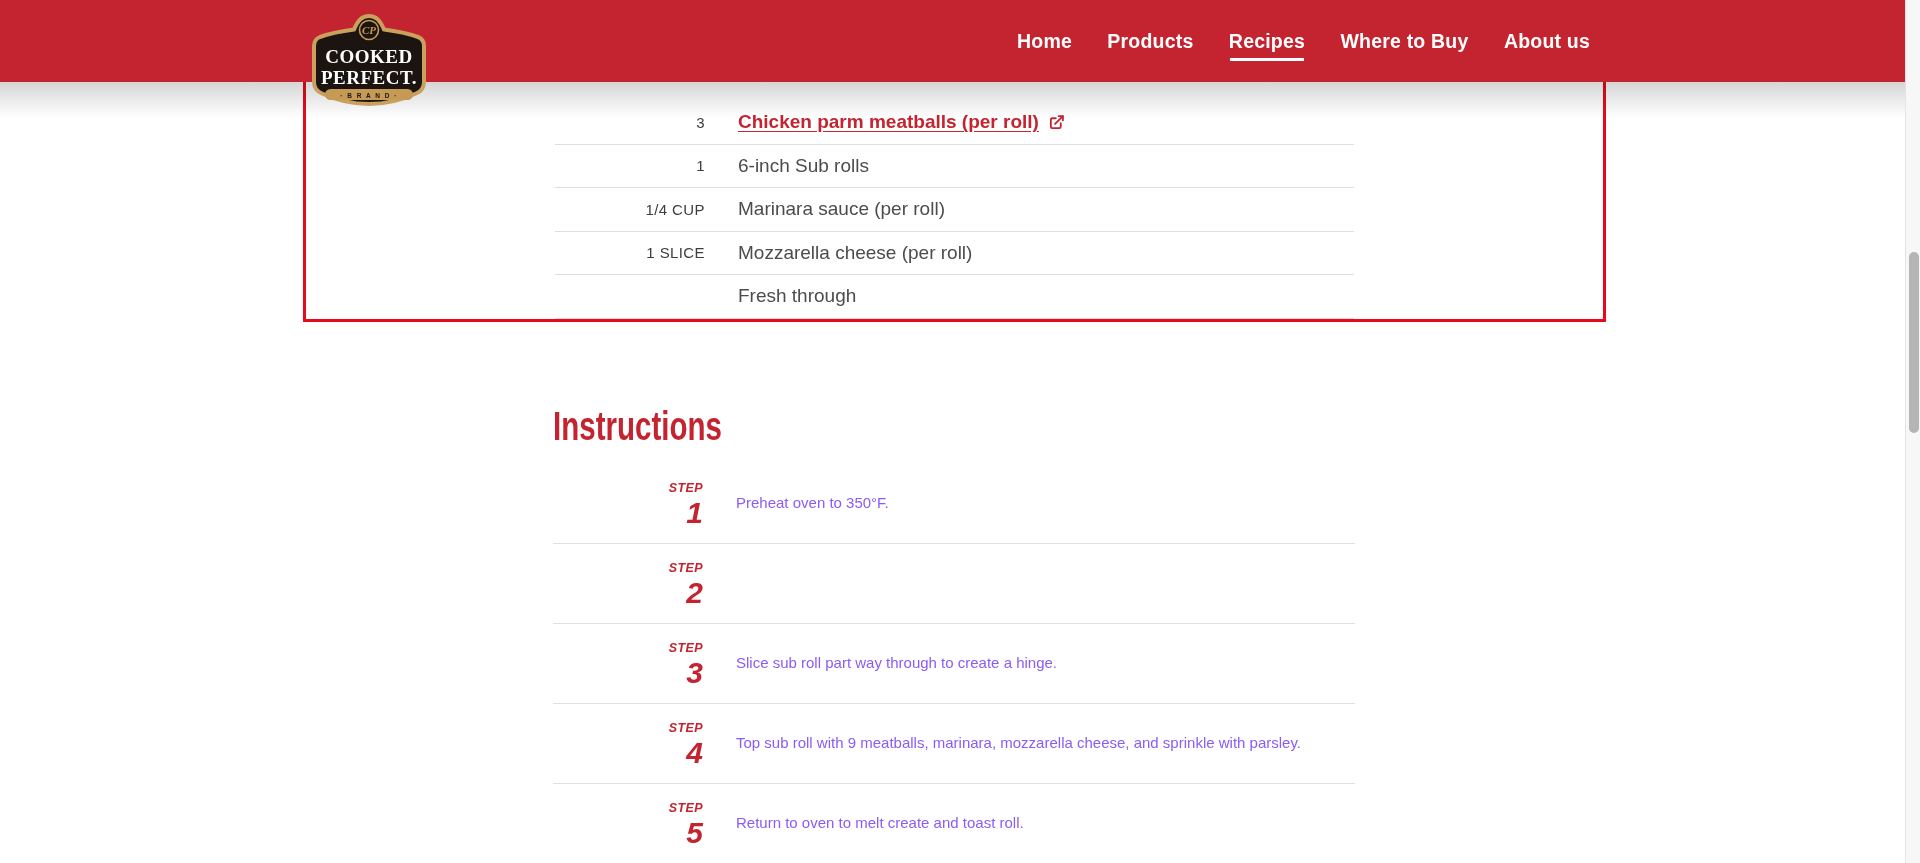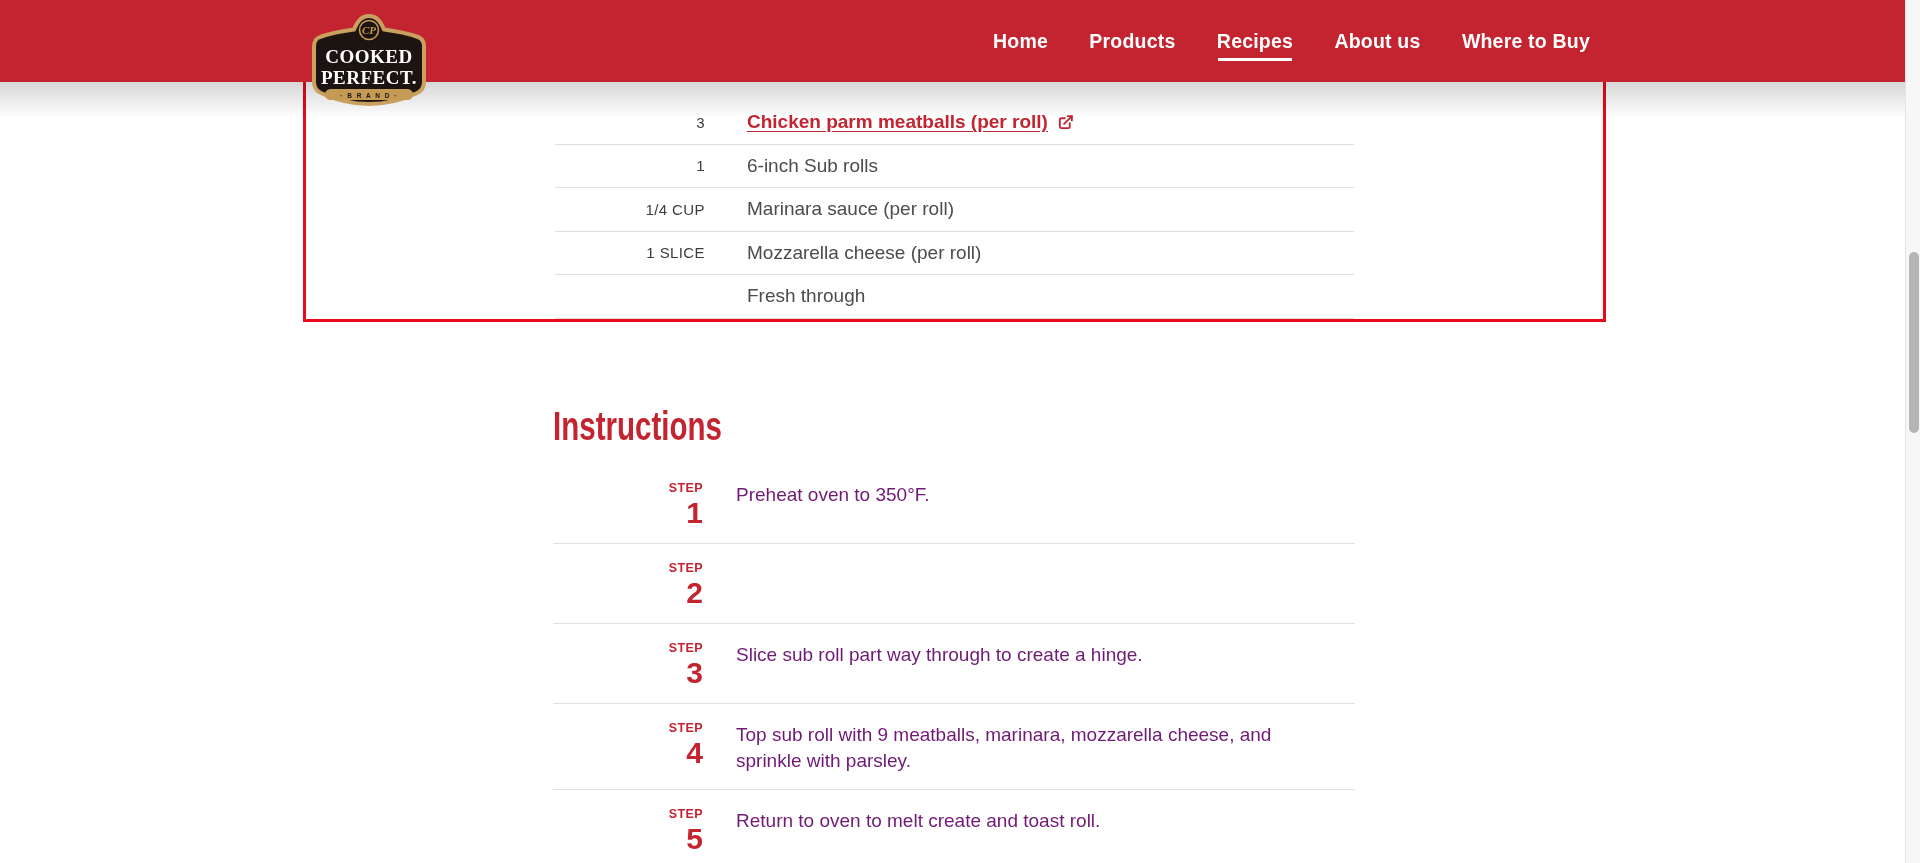--- a/index.html
+++ b/index.html
@@ -9,57 +9,57 @@
   
   .navbar { position:absolute; left:0; top:0; width:1905px; height:82px;
             background:#c32430; z-index:20; }
   .nav-shadow { position:absolute; left:0; top:82px; width:1905px; height:36px;
             background:linear-gradient(to bottom, rgba(0,0,0,0.16), rgba(0,0,0,0)); 
             pointer-events:none; z-index:15; }
   .nav-links { position:absolute; left:993px; top:0; width:597px; height:82px;
             display:flex; justify-content:space-between; align-items:center; z-index:25;}
   .nav-item { position:relative; height:82px; display:flex; align-items:center;
             color:#ffffff; font-weight:700; font-size:19.5px; letter-spacing:0.2px;
-            cursor:pointer; white-space:nowrap; }
+            cursor:pointer; white-space:nowrap;margin-left:24px; }
   .nav-item.active::after { content:""; position:absolute; left:1px; right:1px; top:58px;
             height:3px; background:#ffffff; }
 
   
   .logo { position:absolute; left:304px; top:13px; width:130px; height:97px; z-index:30;
           cursor:pointer; }
 
   
   .card { position:absolute; left:303px; top:82px; width:1303px; height:240px;
           border:3px solid #e80a1c; border-top:none; background:#ffffff; z-index:10;
           padding-top:19px; }
   .ing-rows { width:799px; margin:0 auto; }
   .ing-row { display:flex; align-items:center; height:43.5px;
              border-bottom:1px solid #dedede; }
   .ing-qty { width:150px; text-align:right; font-size:15px; color:#3d3d3d;
              letter-spacing:0.4px; text-transform:uppercase; flex:none; }
-  .ing-name { margin-left:42px; font-size:19px; color:#4c4c4c; flex:1;
+  .ing-name { margin-left:33px; font-size:19px; color:#4c4c4c; flex:1;
               display:flex; align-items:center; }
   .ing-link { color:#c32430; font-weight:700; text-decoration:underline;
               text-underline-offset:3px; cursor:pointer; display:flex;
               align-items:center; }
   .ext-icon { width:17px; height:17px; margin-left:9px; flex:none; }
 
   
   .instructions-title { position:absolute; left:553px; top:403px; font-size:41px;
               font-weight:700; color:#c32430; transform:scaleX(0.72);
               transform-origin:left center; white-space:nowrap; }
   .steps { position:absolute; left:553px; top:464px; width:802px; }
   .step-item { display:flex; padding:17px 0 15px 0; border-bottom:1px solid #e0e0e0; }
   .step-left { width:150px; flex:none; display:flex; flex-direction:column;
-              align-items:flex-end; }
+              align-items:flex-end;font-style:italic; }
   .step-label { font-size:12.5px; font-weight:700; color:#c32430; letter-spacing:0.4px; }
   .step-number { font-size:30px; font-weight:700; color:#c32430; line-height:1;
               margin-top:3px; }
-  .step-text { flex:1; margin-left:33px; margin-top:1px; font-size:19px;
-              line-height:26px; color:#701a75; max-width:600px; }
+  .step-text { flex:1; margin-left:33px; margin-top:9px; font-size:15px;
+              line-height:26px; color:#8b5cf6; max-width:600px; }
 
   
   .scrollbar-track { position:absolute; left:1905px; top:0; width:15px; height:863px;
               background:#f7f7f7; border-left:1px solid #e4e4e4; z-index:40;
               cursor:default; }
   .scrollbar-thumb { position:absolute; left:2.5px; top:252px; width:10px; height:181px;
               background:#b5b5b5; border-radius:6px; cursor:pointer; }
 </style>
 </head>
 <body>
@@ -75,25 +75,25 @@
 
     <div class="nav-item">
       <span>Products</span>
     </div>
 
     <div class="nav-item active">
       <span>Recipes</span>
     </div>
 
     <div class="nav-item">
+      <span>Where to Buy</span>
+    </div>
+
+    <div class="nav-item">
       <span>About us</span>
-    </div>
-
-    <div class="nav-item">
-      <span>Where to Buy</span>
     </div>
   </div>
 
 <svg class="logo" viewBox="0 0 130 97">
   <path d="M 16 24 C 30 19 42 17.5 50 16.5 C 54 7 58 3 65 3 C 72 3 76 7 80 16.5
            C 88 17.5 100 19 114 24 C 118 25.5 120 29 120 33 L 120 69
            C 120 75.5 117 78.5 112 80.5 C 97 87.5 82 91 65 91 C 48 91 33 87.5 18 80.5
            C 13 78.5 10 75.5 10 69 L 10 33 C 10 29 12 25.5 16 24 Z" fill="#1b1410" stroke="#c9a05e" stroke-width="4"></path>
   <circle cx="65" cy="17" r="9.5" fill="none" stroke="#c49a55" stroke-width="1.6"></circle>
   <text x="65" y="21" text-anchor="middle" font-family="Liberation Serif, serif" font-style="italic" font-weight="bold" font-size="11" fill="#c49a55">CP</text>

